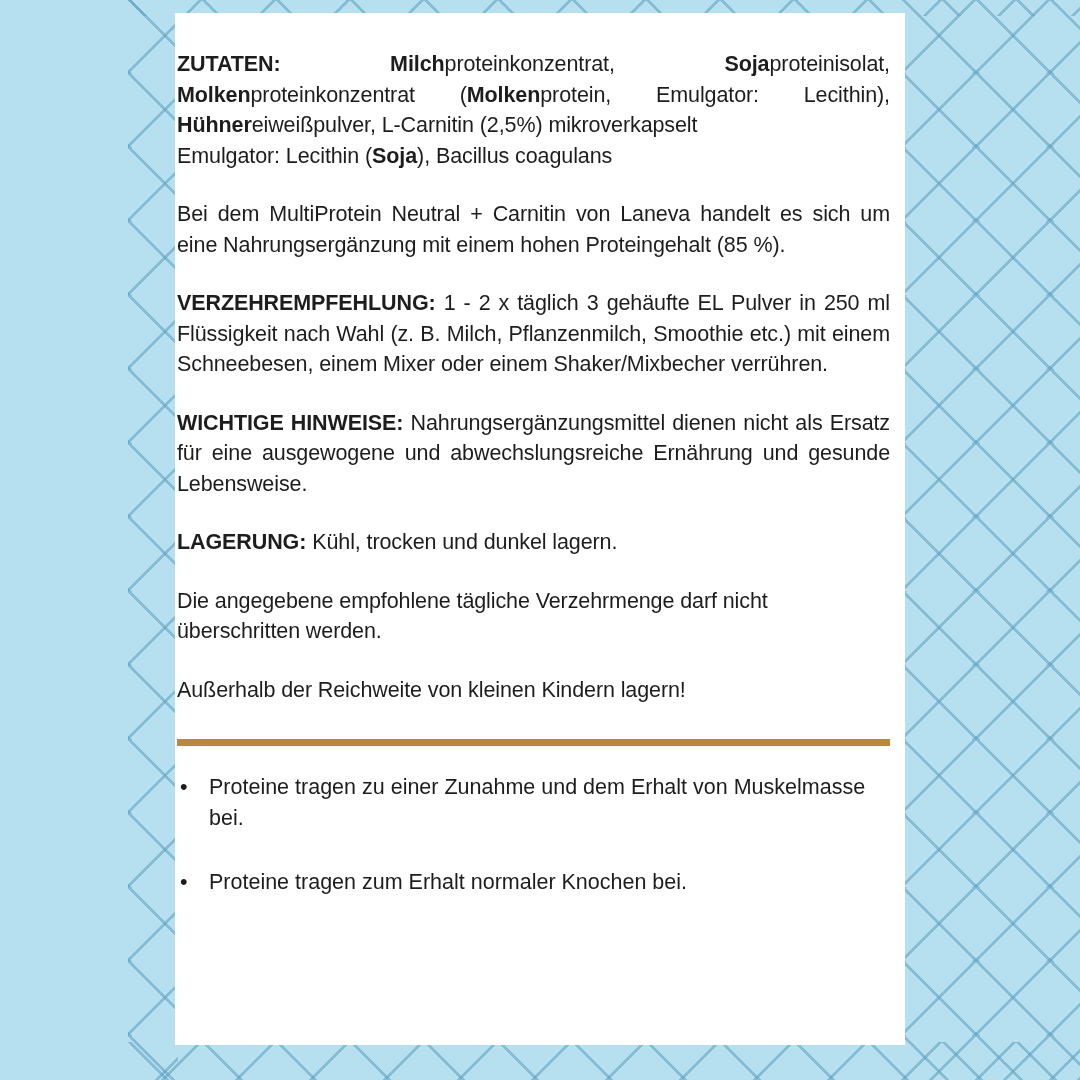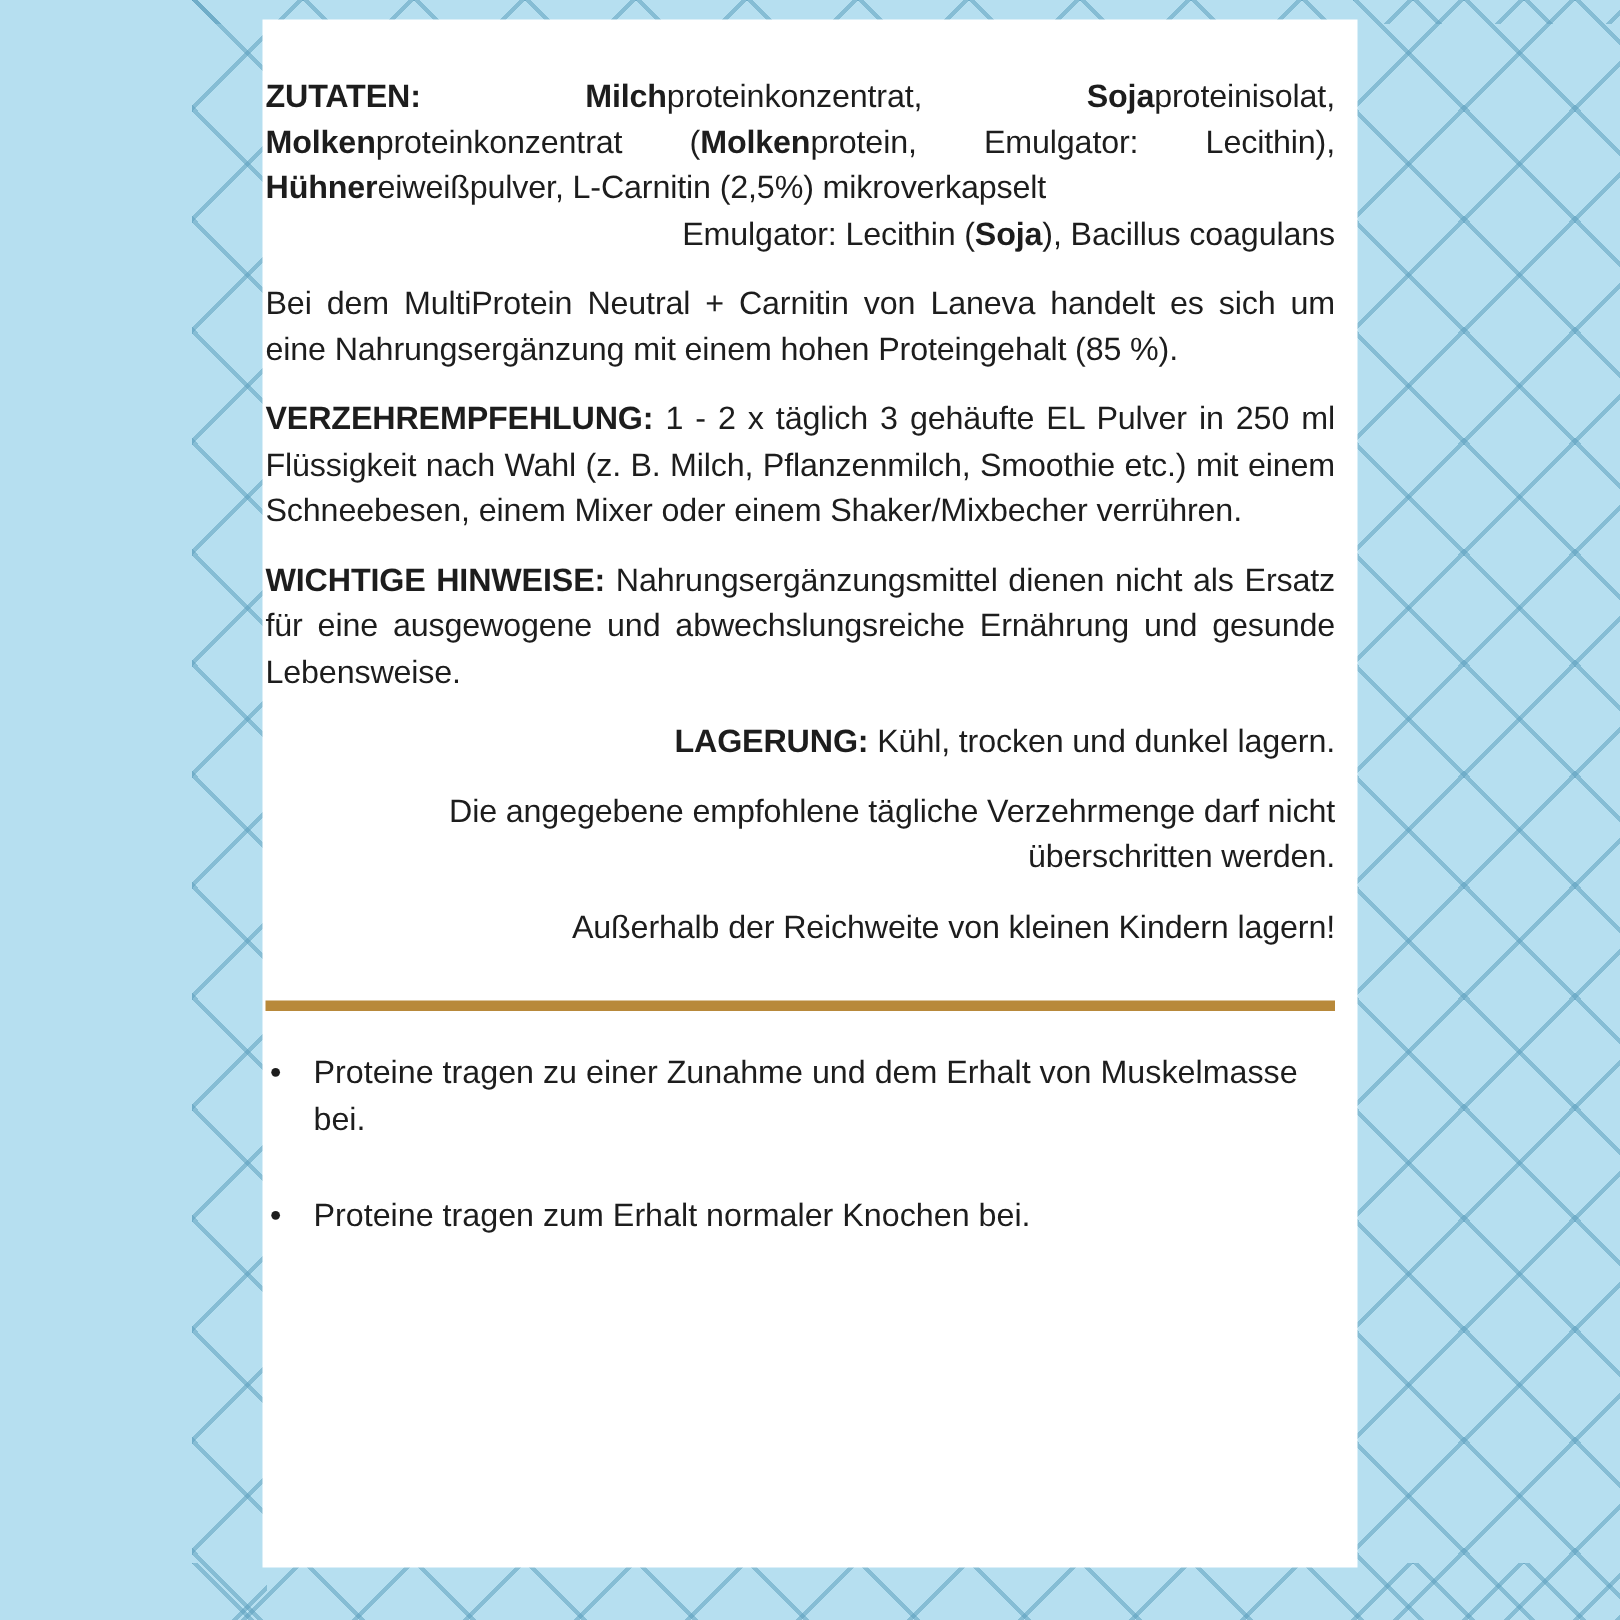--- a/index.html
+++ b/index.html
@@ -60,23 +60,23 @@
     color: #1d1d1d;
     font-size: 21.5px;
     line-height: 30.5px;
     text-align: justify;
     text-justify: inter-word;
     margin: 0;
     letter-spacing: -0.1px;
   }
   .txt b, .lead { font-weight: 700; }
 
-  .para        { margin-top: 16px; }
+  .para        { margin-top: 28px; }
   .para-tight  { margin-top: 0; }
-  .no-justify  { text-align: right; }
+  .no-justify  { text-align: left; }
 
   
   .divider {
     height: 7px;
     background: #b8893a;
     margin: 34px 0 26px 0;
   }
 
   
   .bullets { margin: 0; padding: 0; list-style: none; }

